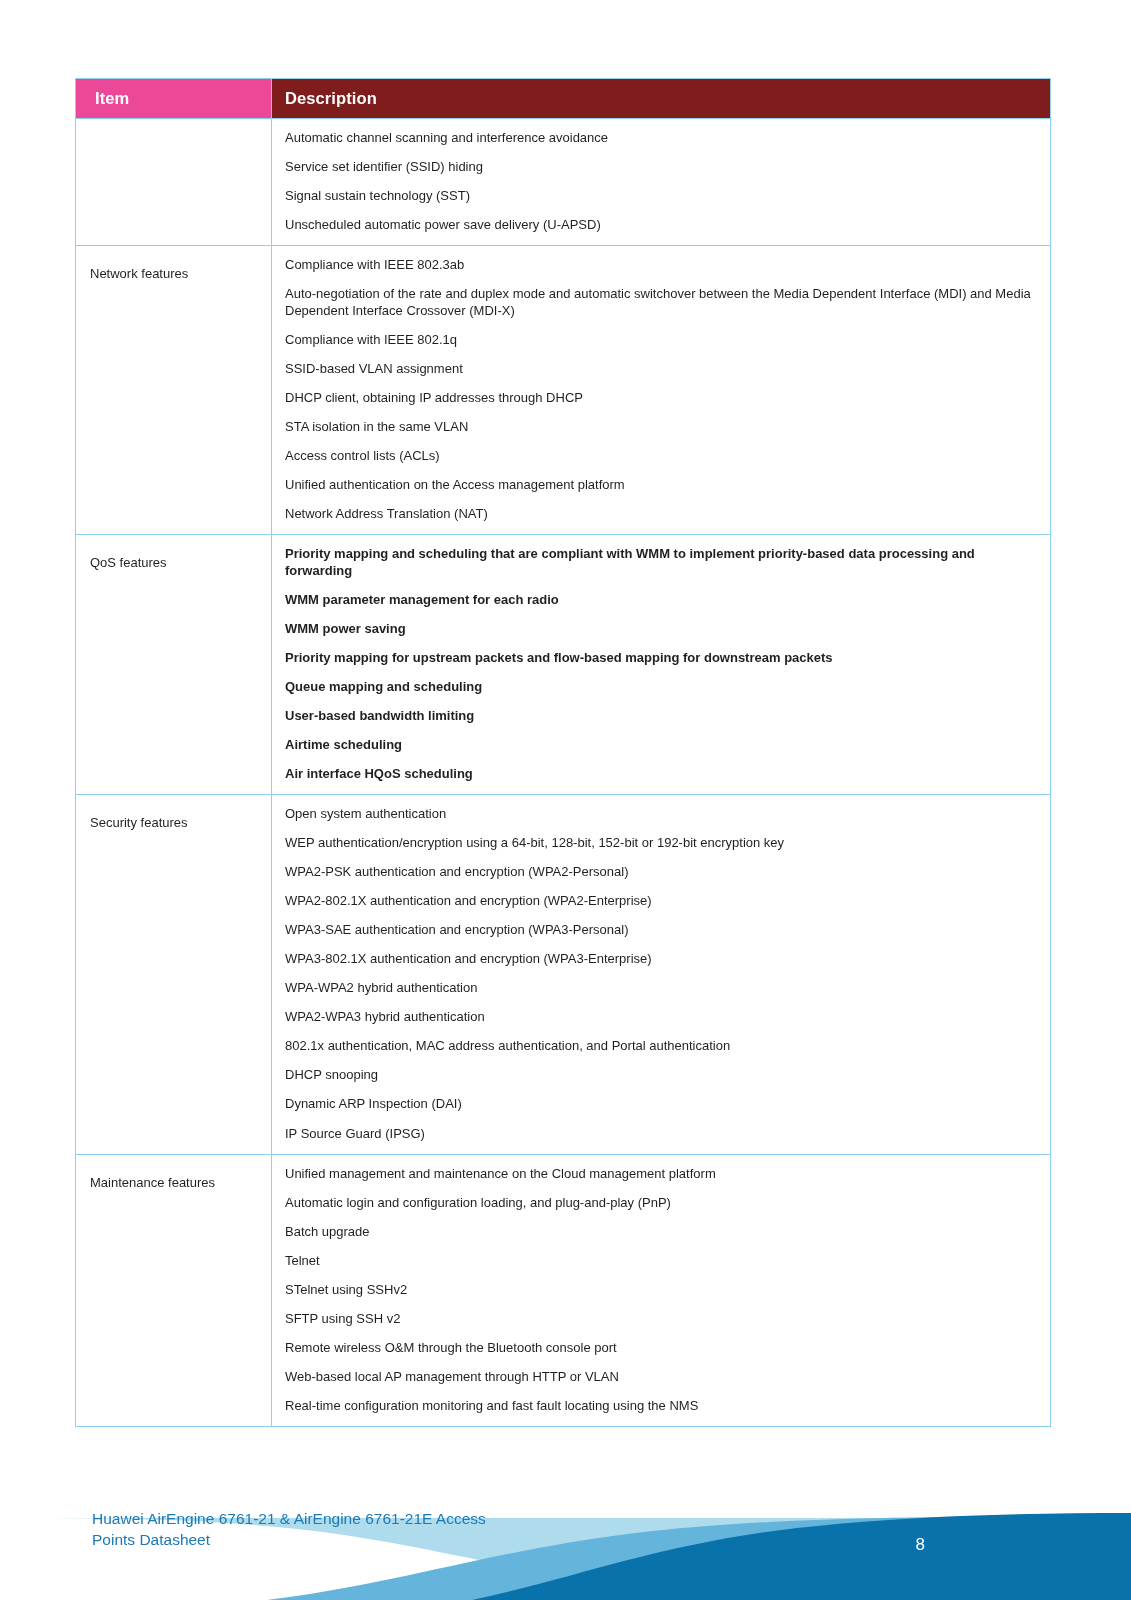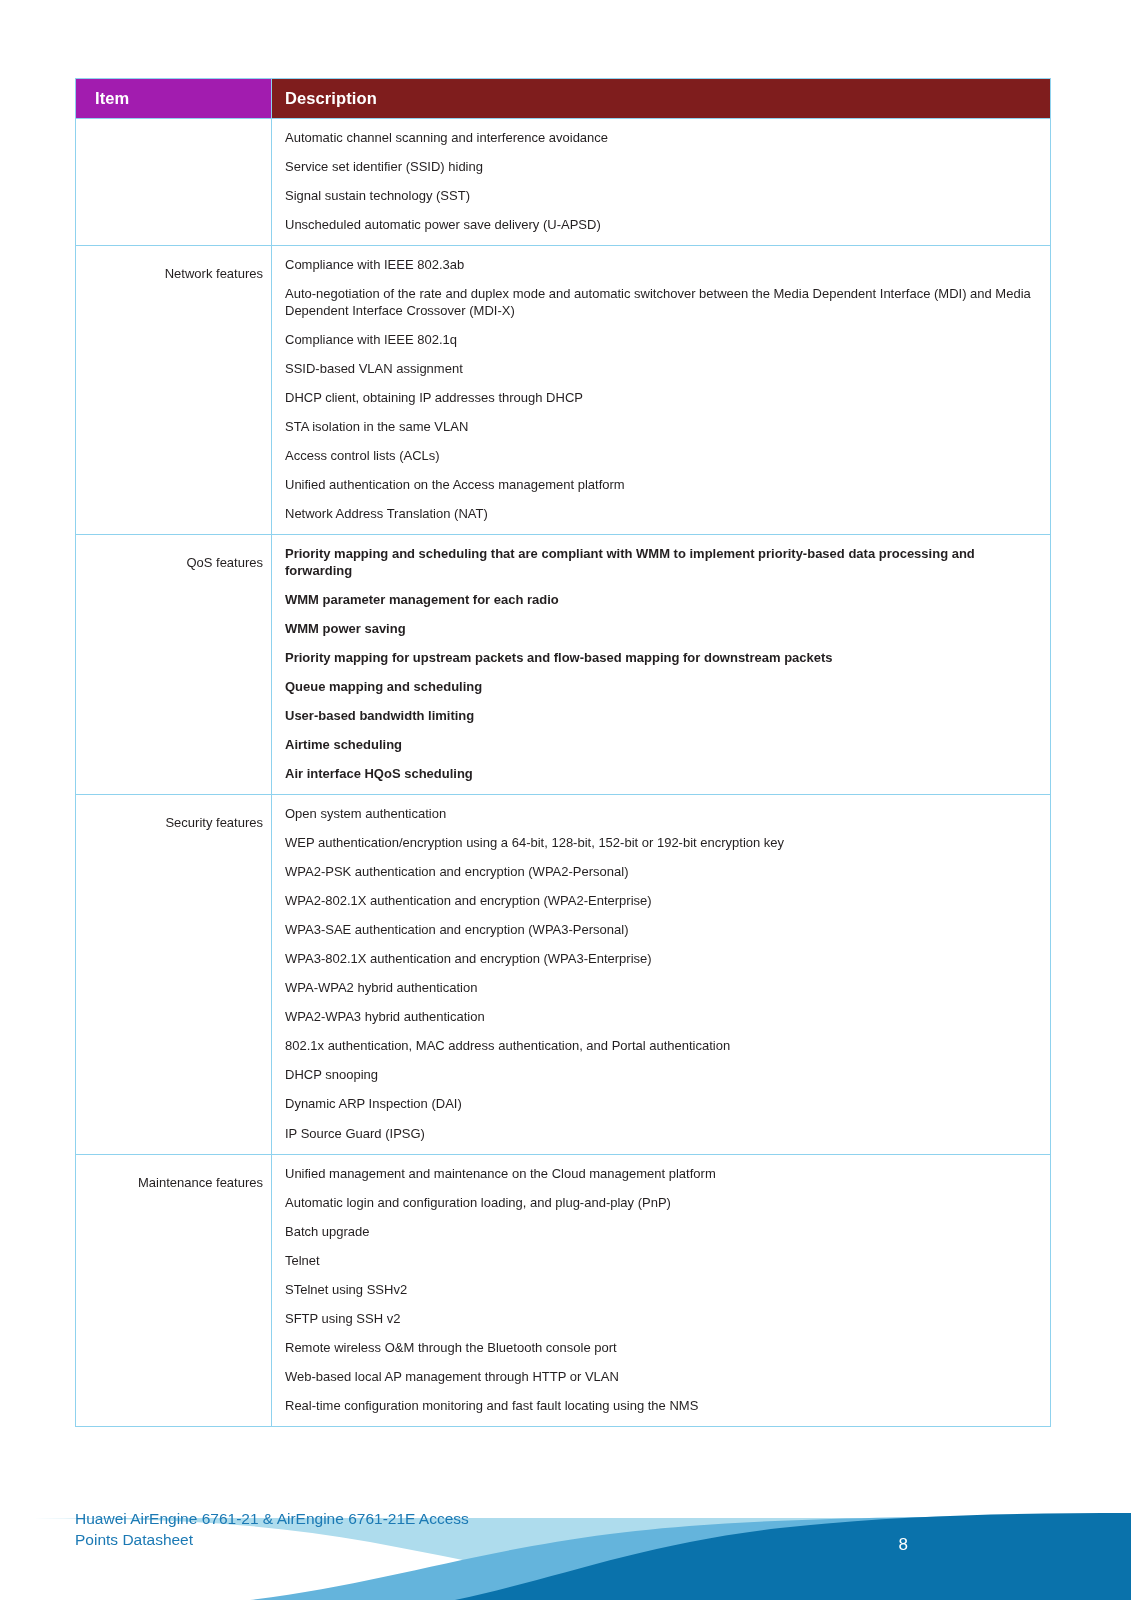--- a/index.html
+++ b/index.html
@@ -50,21 +50,20 @@
   .spec-table td {
     border: 1px solid #8fd2ee;
     vertical-align: top;
     color: #231f20;
     font-size: 13px;
     line-height: 1.2;
   }
   td.item-cell {
     padding: 20px 8px 10px 14px;
     white-space: nowrap;
-    text-align: right;
   }
   td.desc-cell {
     padding: 10px 10px 9px 13px;
   }
 
   .desc-list {
     margin: 0;
     padding: 0;
     list-style: none;
   }
@@ -73,21 +72,21 @@
     padding: 0;
     line-height: 1.31;
   }
   .desc-list li:last-child {
     margin-bottom: 3px;
   }
 
   
   .footer {
     position: absolute;
-    left: 0;
+    left: 17px;
     bottom: 0;
     width: 966px;
     height: 120px;
   }
   .footer-wave {
     position: absolute;
     left: 0;
     bottom: 0;
     width: 1131px;
     height: 120px;
@@ -117,21 +116,21 @@
 
 <div class="page">
 
   <table class="spec-table">
     <colgroup>
       <col class="c-item">
       <col class="c-desc">
     </colgroup>
     <thead>
       <tr>
-        <th class="th-item" style="background: #a21caf; border-color: rgb(143, 210, 238); padding-left: 19px;">Item</th>
+        <th class="th-item" style="background: #ec4899; border-color: rgb(143, 210, 238); padding-left: 19px;">Item</th>
         <th class="th-desc" style="background: #7f1d1d; border-color: rgb(143, 210, 238);">Description</th>
       </tr>
     </thead>
     <tbody>
         <tr>
           <td class="item-cell" style="border-color: rgb(143, 210, 238);"></td>
           <td class="desc-cell" style="border-color: rgb(143, 210, 238);">
             <ul class="desc-list">
               <li>Automatic channel scanning and interference avoidance</li>
               <li>Service set identifier (SSID) hiding</li>

